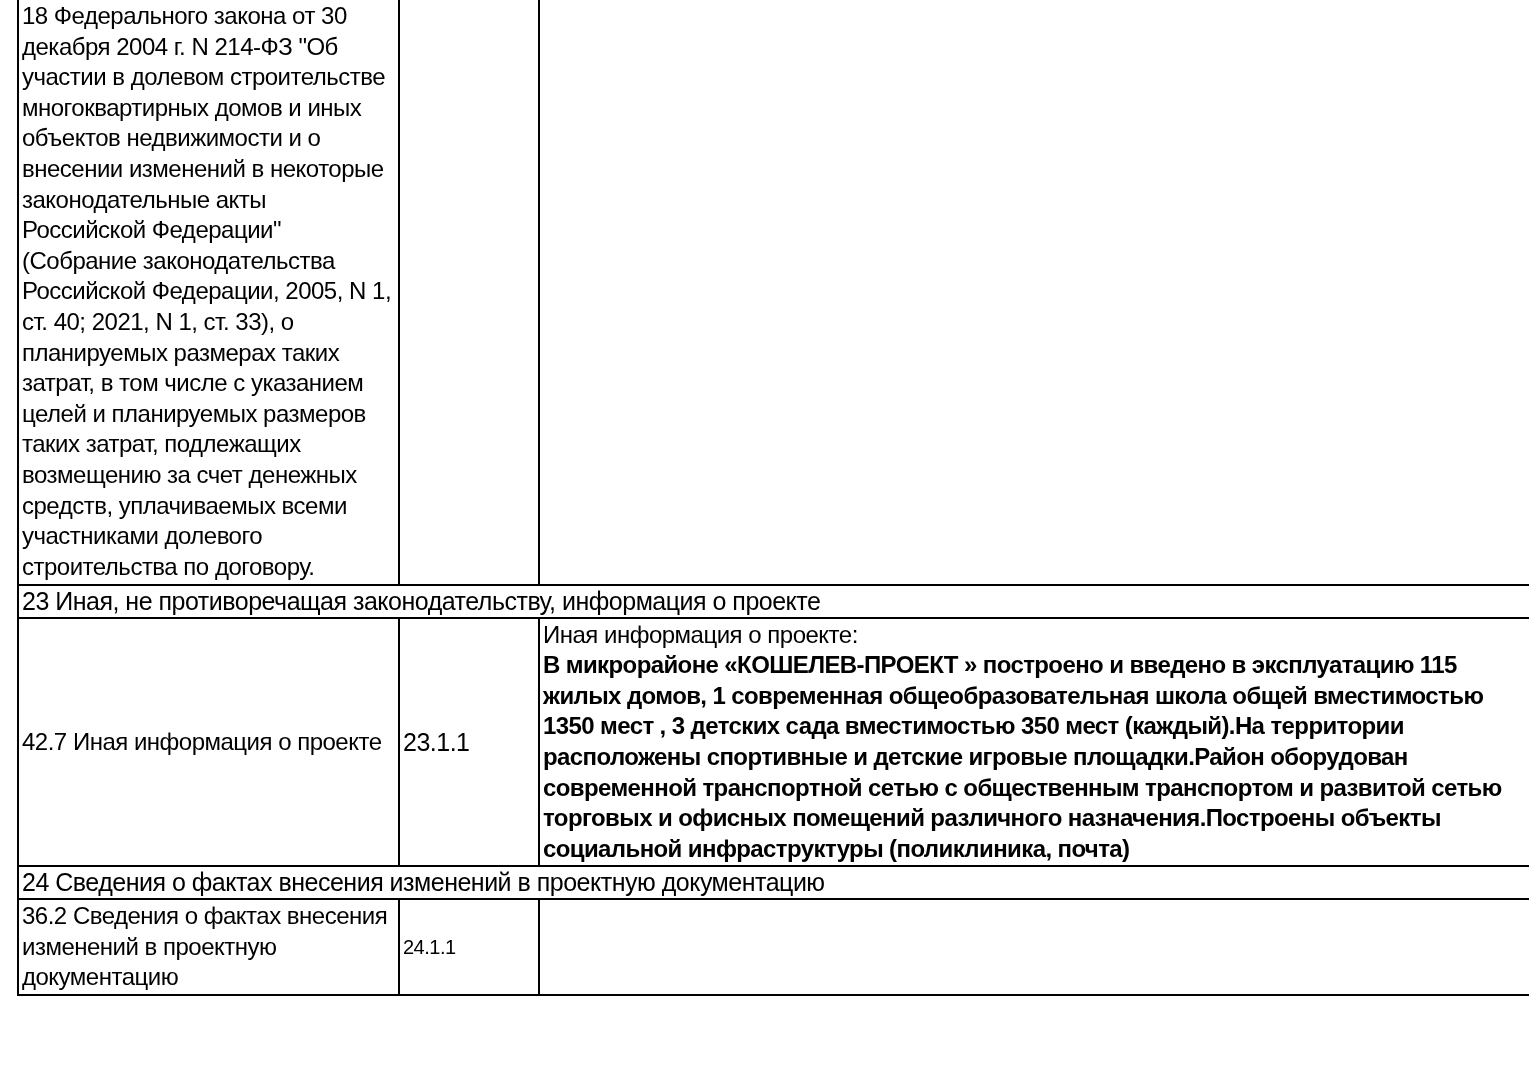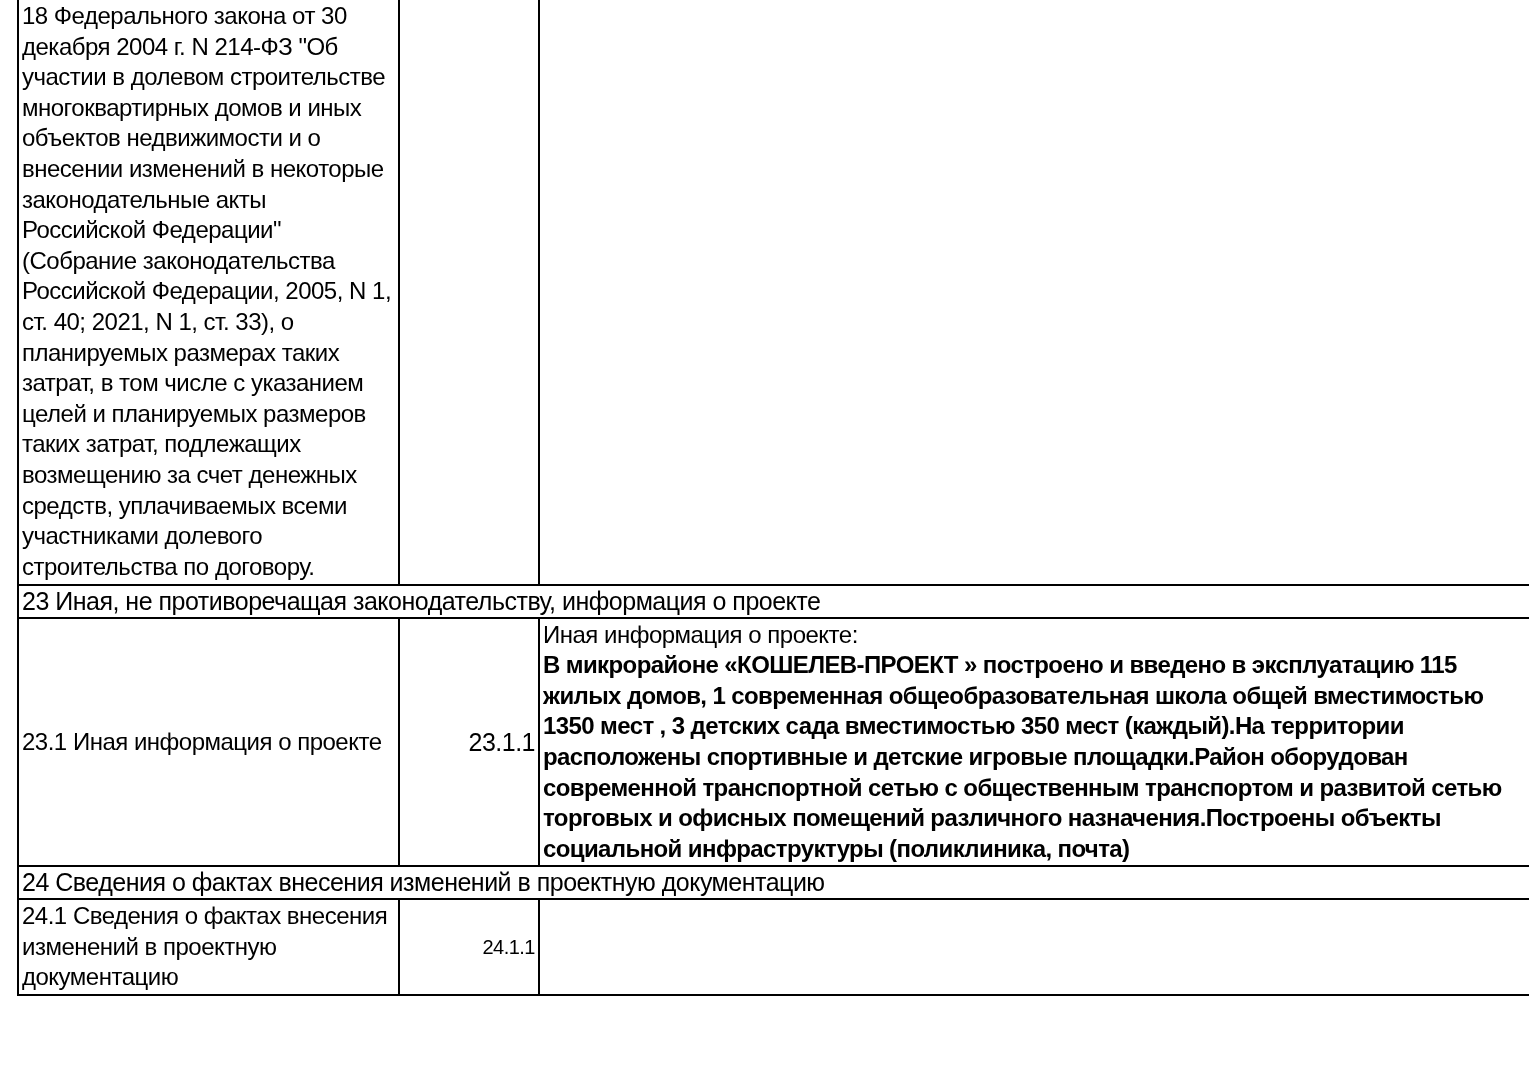--- a/index.html
+++ b/index.html
@@ -26,21 +26,21 @@
     padding: 1px 3px 1px 3px;
     font-size: 24px;
     line-height: 30.6px;
     letter-spacing: -0.5px;
     overflow: hidden;
   }
   
   tr.row-law td { border-top: none; }
   tr.row-law td.law-text-cell { height: 582px; }
   td.col-label { width: 373px; }
-  td.col-code  { width: 132px; text-align: right; }
+  td.col-code  { width: 132px; }
   td.col-value { width: 991px; }
   tr.row-section td {
     height: 29px;
     font-size: 25px;
     vertical-align: middle;
     padding-top: 0;
     padding-bottom: 0;
   }
   tr.row-23-1 { height: 243px; }
   tr.row-23-1 td.cell-label {
@@ -63,32 +63,32 @@
       <td class="col-label law-text-cell">18 Федерального закона от 30 декабря 2004 г. N 214-ФЗ "Об участии в долевом строительстве многоквартирных домов и иных объектов недвижимости и о внесении изменений в некоторые законодательные акты Российской Федерации" (Собрание законодательства Российской Федерации, 2005, N 1, ст. 40; 2021, N 1, ст. 33), о планируемых размерах таких затрат, в том числе с указанием целей и планируемых размеров таких затрат, подлежащих возмещению за счет денежных средств, уплачиваемых всеми участниками долевого строительства по договору.</td>
       <td class="col-code"></td>
       <td class="col-value"></td>
     </tr>
 
     <tr class="row-section">
       <td colspan="3">23 Иная, не противоречащая законодательству, информация о проекте</td>
     </tr>
 
     <tr class="row-23-1">
-      <td class="col-label cell-label">23.1 Иная информация о проекте</td>
+      <td class="col-label cell-label">42.7 Иная информация о проекте</td>
       <td class="col-code cell-code">23.1.1</td>
       <td class="col-value cell-value">
         <div class="value-intro">Иная информация о проекте:</div>
         <div class="value-body">В микрорайоне «КОШЕЛЕВ-ПРОЕКТ » построено и введено в эксплуатацию 115 жилых домов, 1 современная общеобразовательная школа общей вместимостью 1350 мест , 3 детских сада вместимостью 350 мест (каждый).На территории расположены спортивные и детские игровые площадки.Район оборудован современной транспортной сетью с общественным транспортом и развитой сетью торговых и офисных помещений различного назначения.Построены объекты социальной инфраструктуры (поликлиника, почта)</div>
       </td>
     </tr>
 
     <tr class="row-section">
       <td colspan="3">24 Сведения о фактах внесения изменений в проектную документацию</td>
     </tr>
 
     <tr class="row-24-1">
-      <td class="col-label">24.1 Сведения о фактах внесения изменений в проектную документацию</td>
+      <td class="col-label">36.2 Сведения о фактах внесения изменений в проектную документацию</td>
       <td class="col-code cell-code">24.1.1</td>
       <td class="col-value"></td>
     </tr>
   </tbody>
     </table>
 </div>
 
 </body></html>

